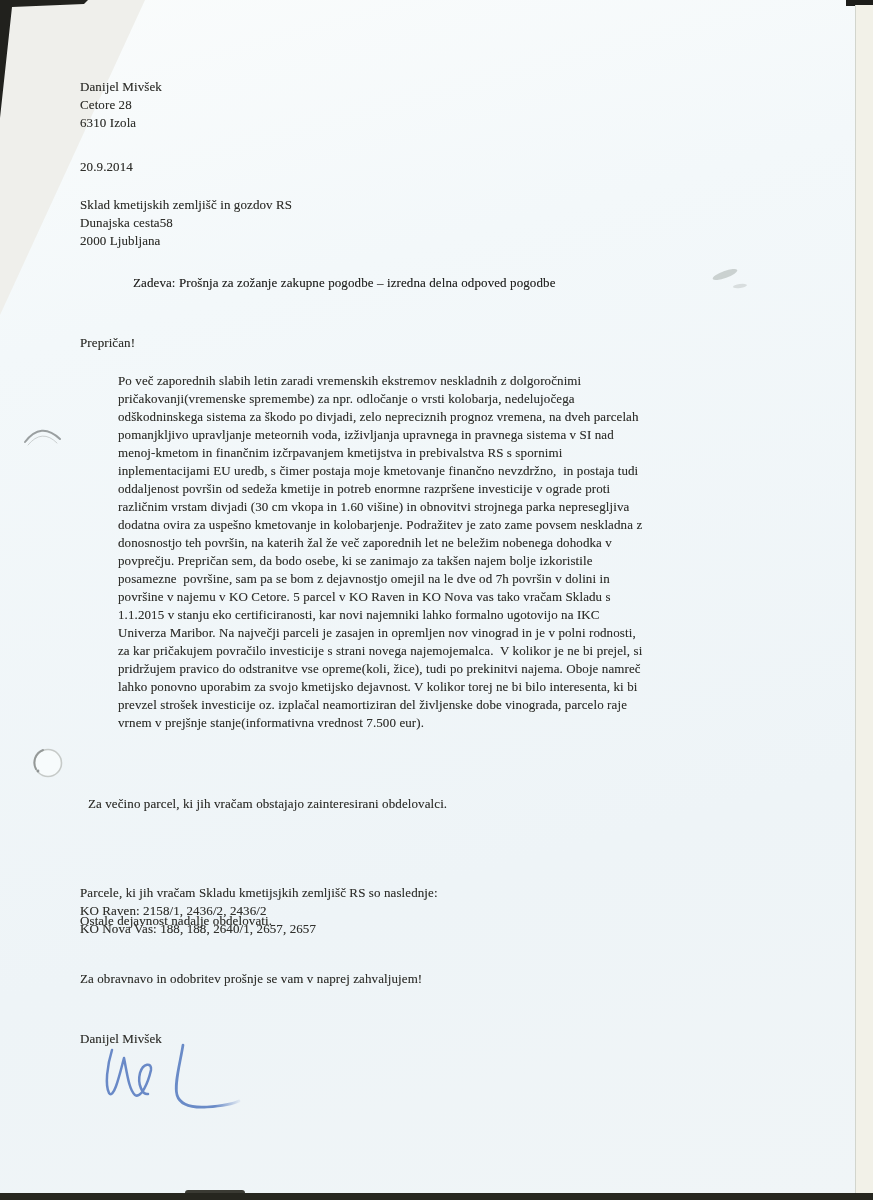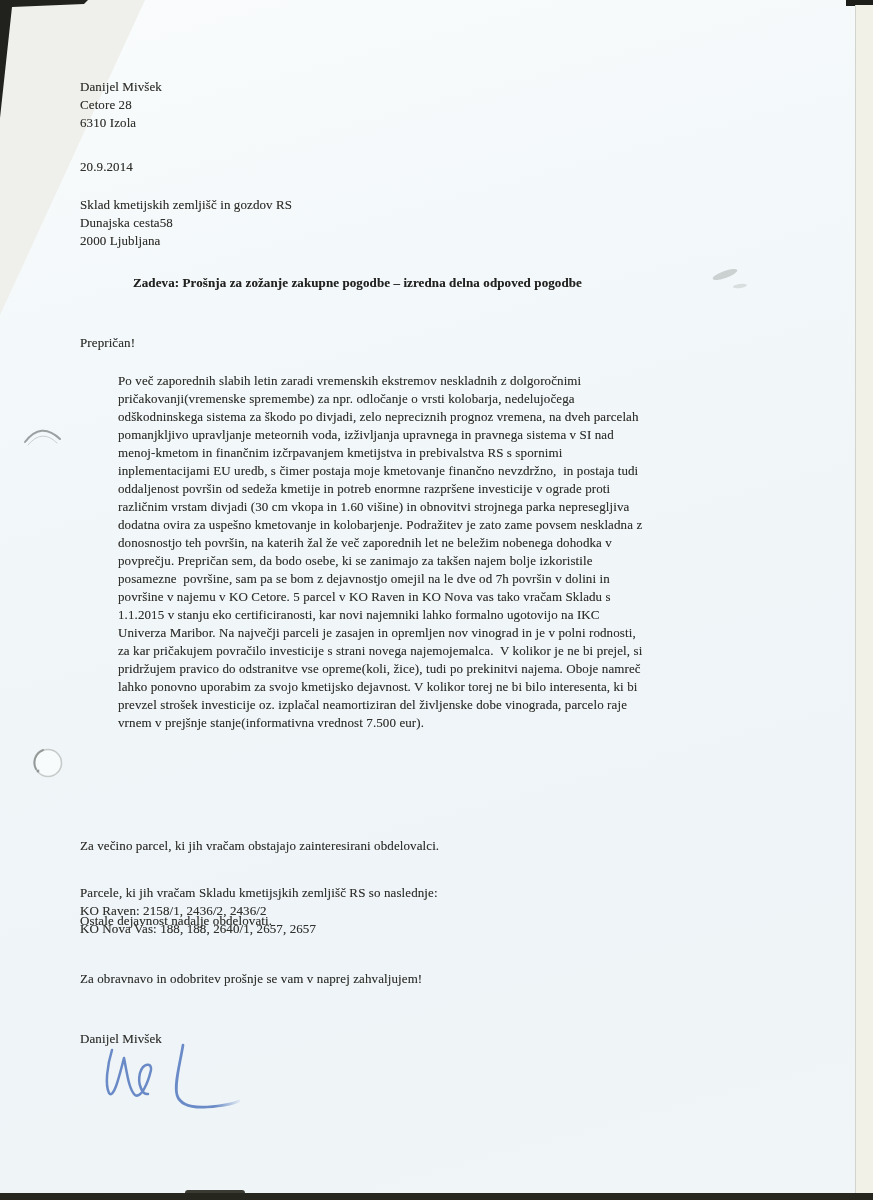--- a/index.html
+++ b/index.html
@@ -8,21 +8,21 @@
     background:linear-gradient(165deg,#fafcfc 0%,#f3f8fa 25%,#eef4f7 70%,#f0f5f7 100%);
     font-family:"Liberation Serif","DejaVu Serif",serif;
     color:#30302c;
   }
   .tb{
     position:absolute;left:80px;
     font-size:13px;line-height:18px;
     white-space:pre;letter-spacing:0.1px;
     text-shadow:0 0 0.5px rgba(45,45,42,0.4);
   }
-  .subject{font-weight:bold;color:#222220;}
+  .subject{font-weight:normal;color:#222220;}
   
   .wedge-light{
     position:absolute;top:0;left:0;width:150px;height:318px;
     background:#efefeb;
     clip-path:polygon(0 0,145px 0,0 315px);
   }
   .wedge-dark{
     position:absolute;top:0;left:0;width:95px;height:125px;
     background:#21211d;
     clip-path:polygon(0 0,88px 0,84px 4px,12px 7px,0 118px);
@@ -93,21 +93,21 @@
 povprečju. Prepričan sem, da bodo osebe, ki se zanimajo za takšen najem bolje izkoristile
 posamezne  površine, sam pa se bom z dejavnostjo omejil na le dve od 7h površin v dolini in
 površine v najemu v KO Cetore. 5 parcel v KO Raven in KO Nova vas tako vračam Skladu s
 1.1.2015 v stanju eko certificiranosti, kar novi najemniki lahko formalno ugotovijo na IKC
 Univerza Maribor. Na največji parceli je zasajen in opremljen nov vinograd in je v polni rodnosti,
 za kar pričakujem povračilo investicije s strani novega najemojemalca.  V kolikor je ne bi prejel, si
 pridržujem pravico do odstranitve vse opreme(koli, žice), tudi po prekinitvi najema. Oboje namreč
 lahko ponovno uporabim za svojo kmetijsko dejavnost. V kolikor torej ne bi bilo interesenta, ki bi
 prevzel strošek investicije oz. izplačal neamortiziran del življenske dobe vinograda, parcelo raje
 vrnem v prejšnje stanje(informativna vrednost 7.500 eur).</div>
-<div class="tb" style="top:837px;">Za večino parcel, ki jih vračam obstajajo zainteresirani obdelovalci.</div>
+<div class="tb" style="top:795px;margin-left:8px;">Za večino parcel, ki jih vračam obstajajo zainteresirani obdelovalci.</div>
 <div class="tb" style="top:884px;">Parcele, ki jih vračam Skladu kmetijsjkih zemljišč RS so naslednje:
 KO Raven: 2158/1, 2436/2, 2436/2
 KO Nova Vas: 188, 188, 2640/1, 2657, 2657</div>
 <div class="tb" style="top:912px;">Ostale dejavnost nadalje obdelovati.</div>
 <div class="tb" style="top:970px;font-family:Liberation Serif, serif;">Za obravnavo in odobritev prošnje se vam v naprej zahvaljujem!</div>
 <div class="tb" style="top:1030px;">Danijel Mivšek</div>
 
 <svg style="left:95px;top:1040px;" width="170" height="80" viewBox="0 0 170 80">
   <defs>
     <linearGradient id="sigfade" x1="0" y1="0" x2="1" y2="0">

